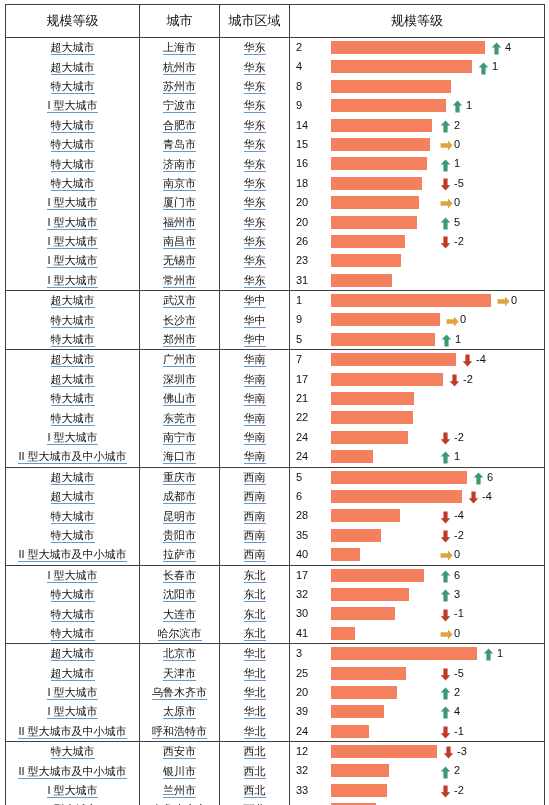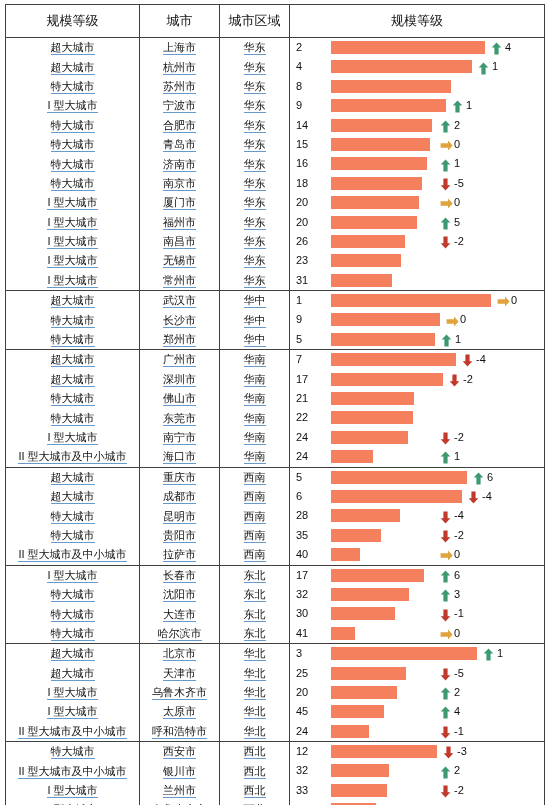--- a/index.html
+++ b/index.html
@@ -644,21 +644,21 @@
               </span>
             </div>
           </td>
         </tr>
         <tr>
           <td class="cell-text"><span class="ul">I 型大城市</span></td>
           <td class="cell-text"><span class="ul">太原市</span></td>
           <td class="cell-text"><span class="ul">华北</span></td>
           <td class="bar-cell">
             <div class="barrow">
-              <span class="ranknum">45</span>
+              <span class="ranknum">39</span>
               <span class="bar" style="width:53px;background:#f4805e"></span>
               <span class="delta" style="left:150px">
                 <span class="arrow"><svg width="11" height="13" viewBox="0 0 11 13">
                     <path d="M5.5 0.5 L10.3 5.6 L7.6 5.6 L7.6 12.4 L3.4 12.4 L3.4 5.6 L0.7 5.6 Z" fill="#3d9970"></path>
                   </svg></span>
                 <span class="dval">4</span>
               </span>
             </div>
           </td>
         </tr>

